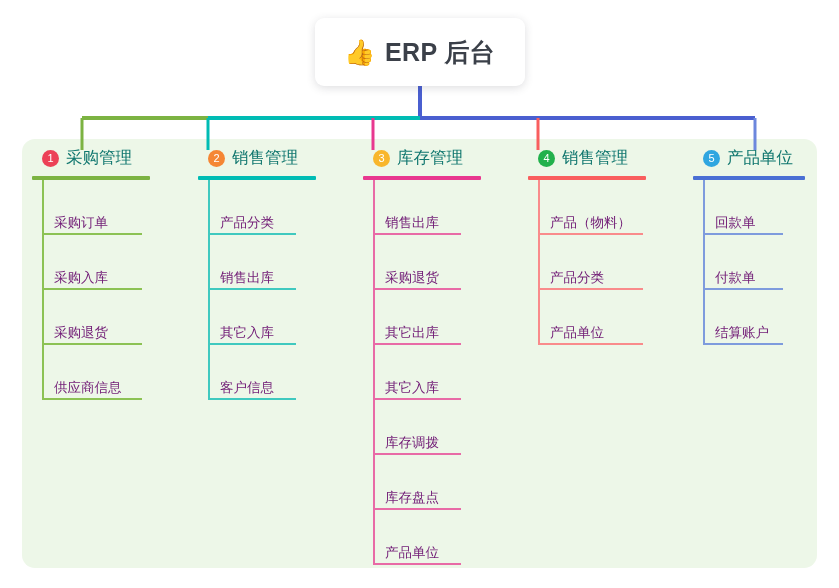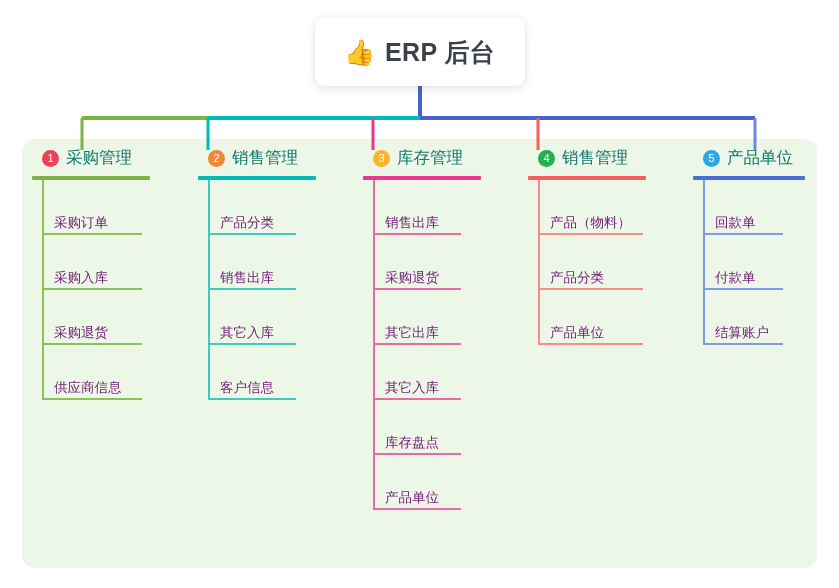--- a/index.html
+++ b/index.html
@@ -246,20 +246,25 @@
             <span class="leaf-label">其它出库</span>
           </div>
           <div class="leaf">
             <span class="leaf-spine" style="background: rgb(232, 106, 166);"></span>
             <span class="leaf-rule" style="background: rgb(232, 106, 166); width: 88px;"></span>
             <span class="leaf-label">其它入库</span>
           </div>
           <div class="leaf">
             <span class="leaf-spine" style="background: rgb(232, 106, 166);"></span>
             <span class="leaf-rule" style="background: rgb(232, 106, 166); width: 88px;"></span>
+            <span class="leaf-label">库存调拨</span>
+          </div>
+          <div class="leaf">
+            <span class="leaf-spine" style="background: rgb(232, 106, 166);"></span>
+            <span class="leaf-rule" style="background: rgb(232, 106, 166); width: 88px;"></span>
             <span class="leaf-label">库存盘点</span>
           </div>
           <div class="leaf">
             <span class="leaf-spine" style="background: rgb(232, 106, 166);"></span>
             <span class="leaf-rule" style="background: rgb(232, 106, 166); width: 88px;"></span>
             <span class="leaf-label">产品单位</span>
           </div>
         </div>
       </div>
       <div class="column" style="left: 528px;">

